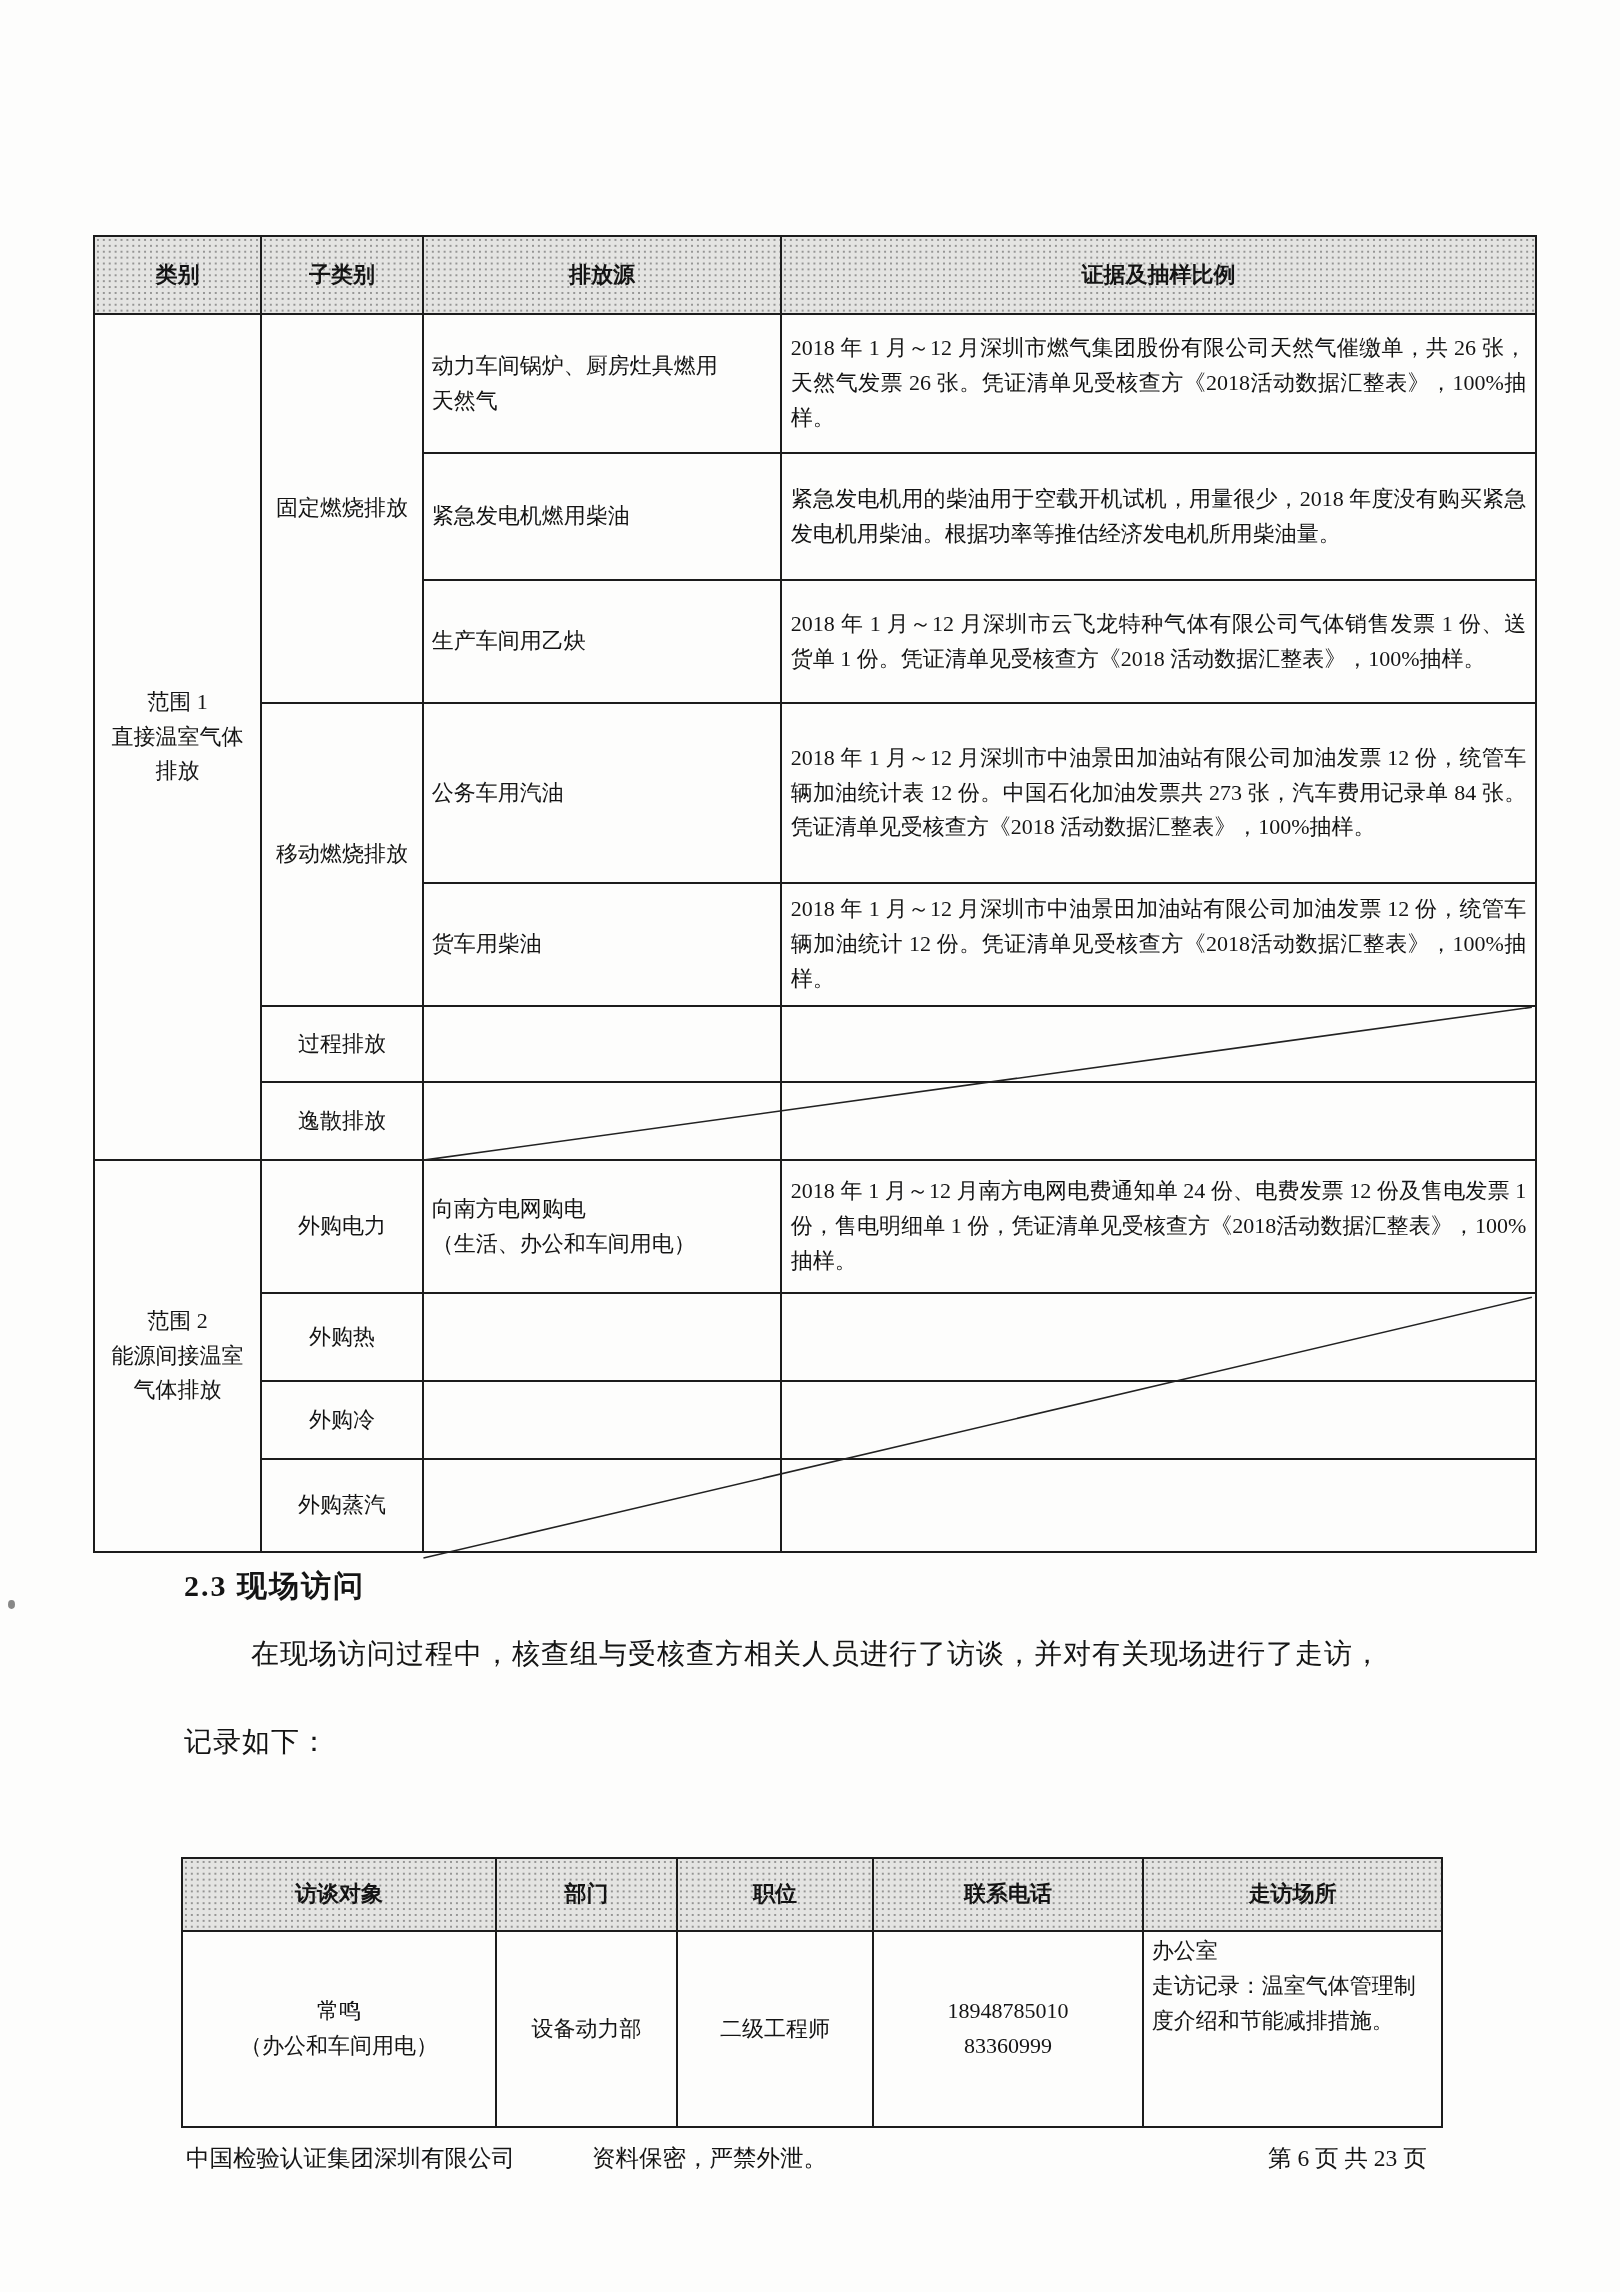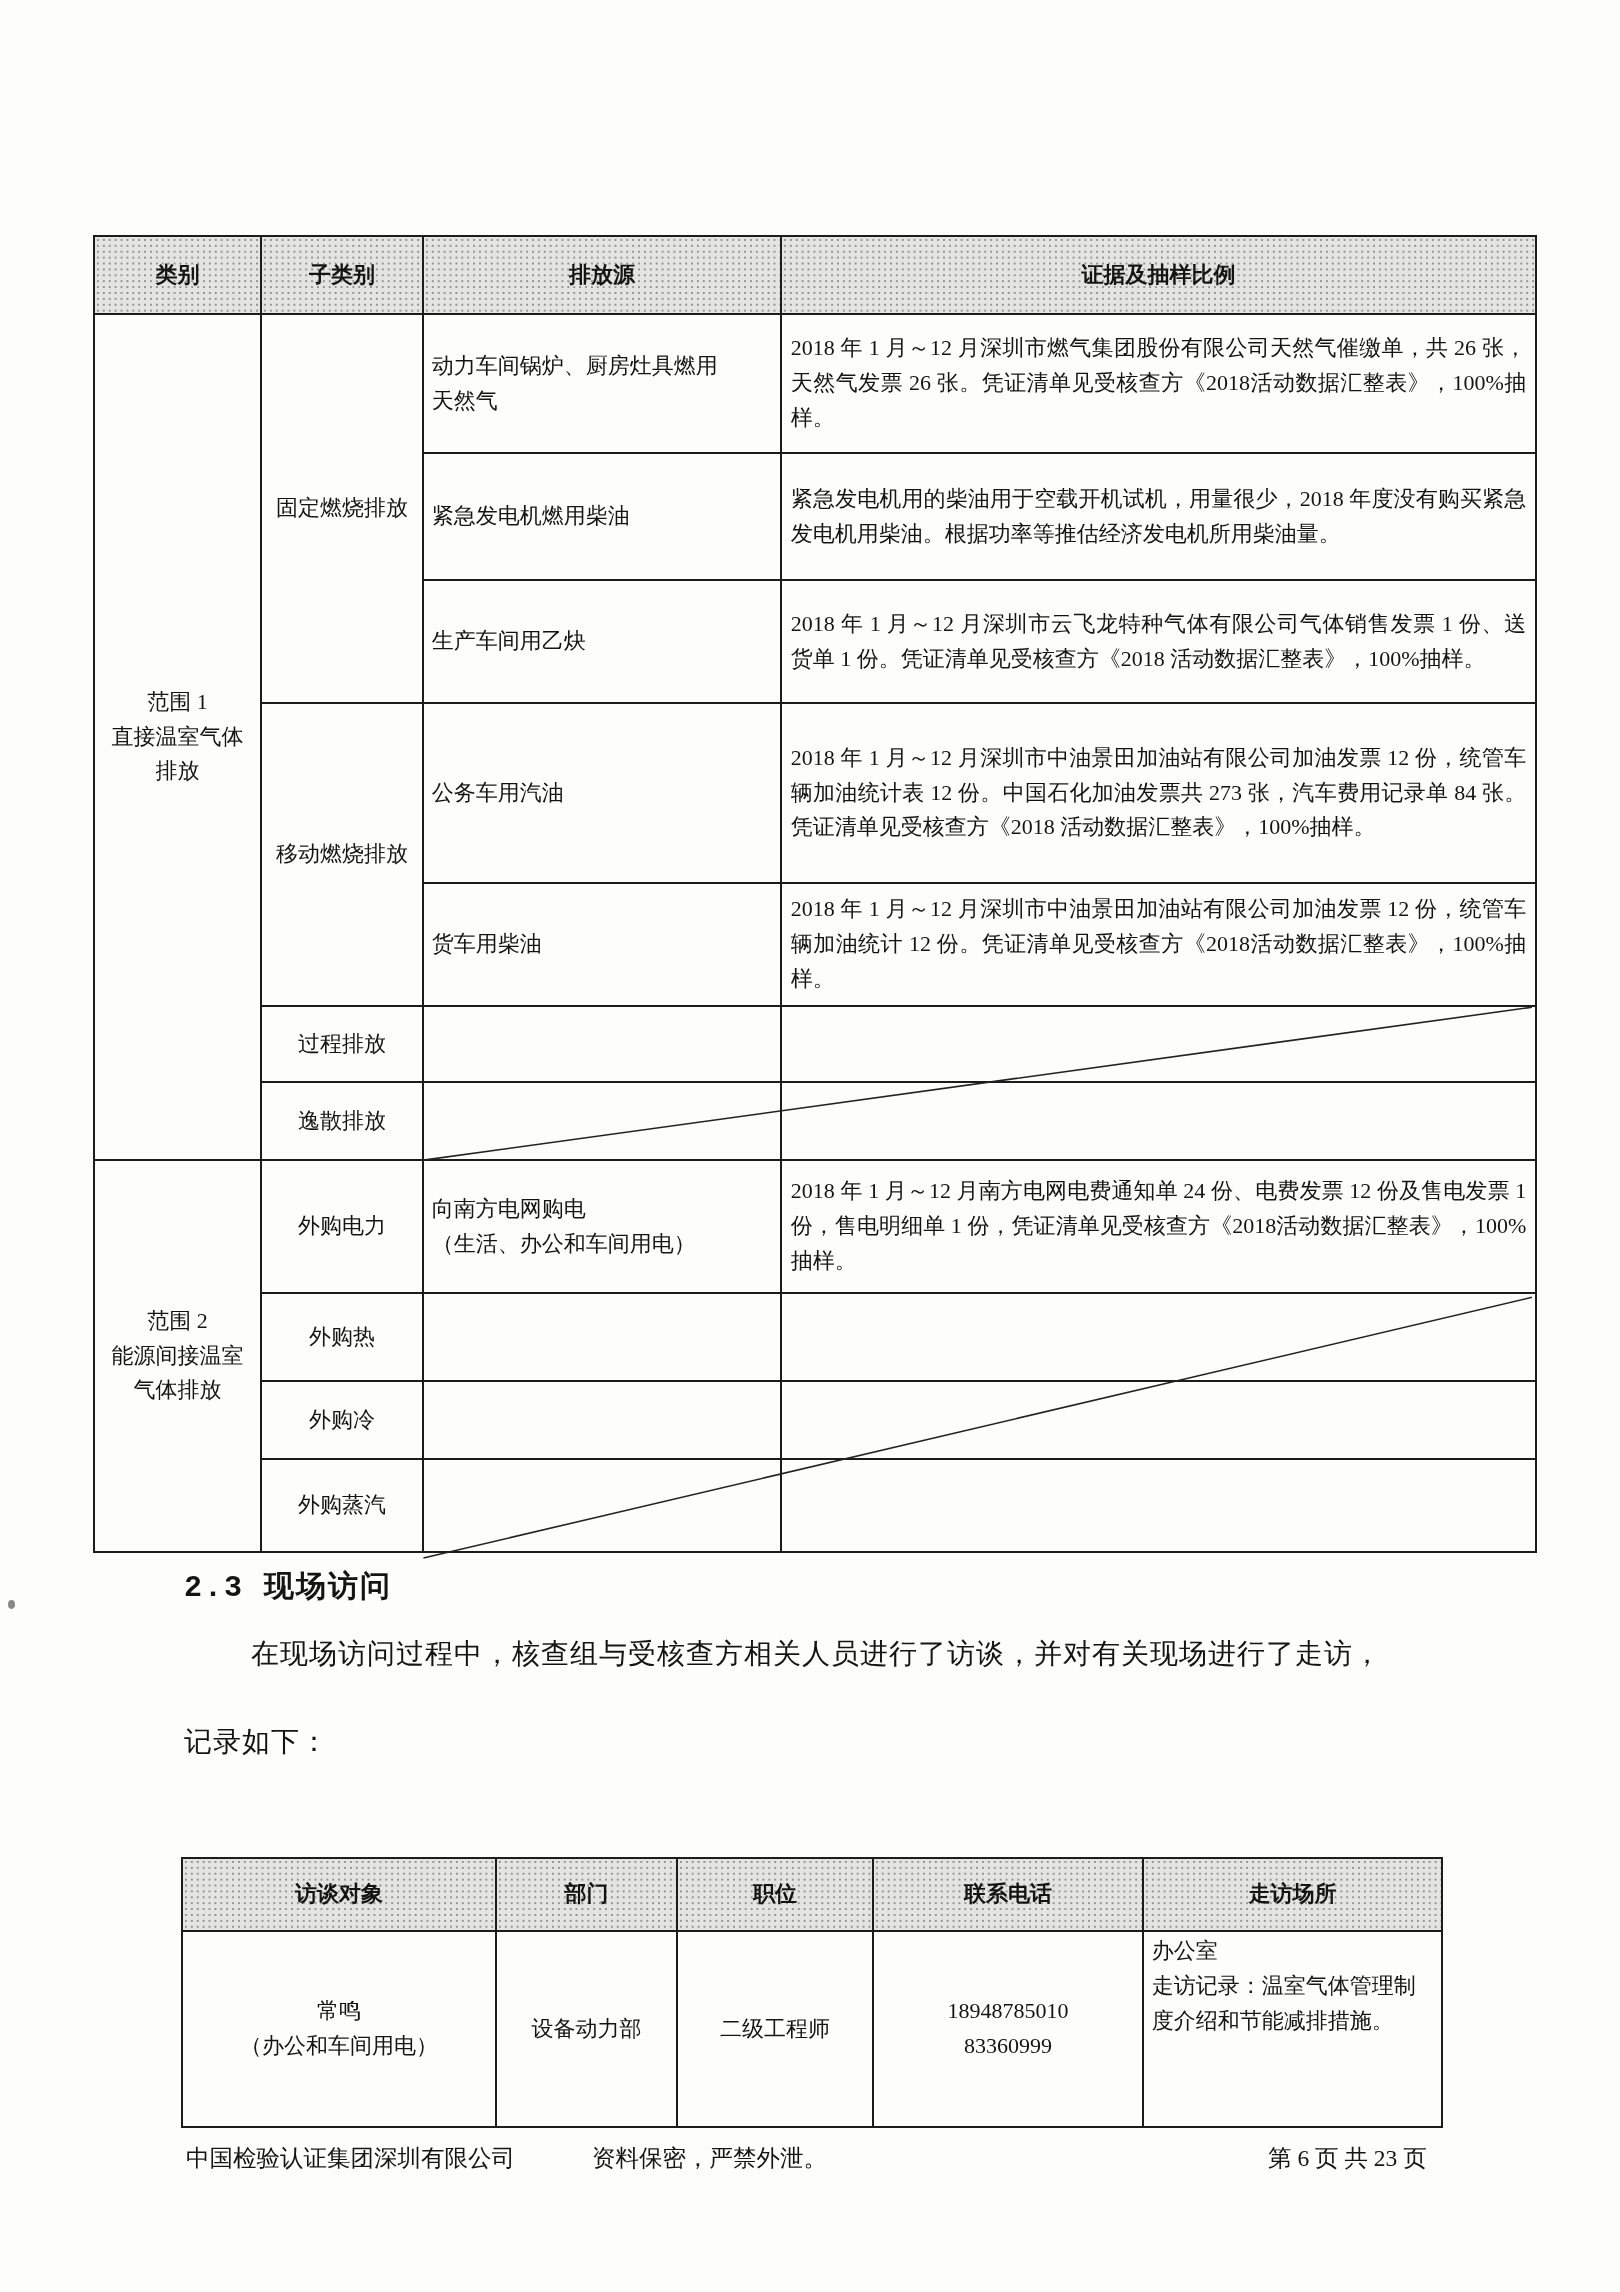--- a/index.html
+++ b/index.html
@@ -32,21 +32,21 @@
     font-weight:700;
     text-align:center;
     background-color:#e4e4e2;
     background-image:radial-gradient(circle,rgba(70,70,70,.5) 1px,rgba(0,0,0,0) 1.3px);
     background-size:5.9px 5.9px;
   }
   td.center{text-align:center;}
   td.ev{text-align:justify;padding:2.9px 8.8px;}
   td.src{text-align:left;}
   .diag-overlay{position:absolute;pointer-events:none;}
-  .sec-heading{position:absolute;font-size:30px;font-weight:600;letter-spacing:2px;font-family:Liberation Mono, monospace;}
+  .sec-heading{position:absolute;font-size:30px;font-weight:600;letter-spacing:2px;}
   .body-line{position:absolute;font-size:28px;letter-spacing:1px;}
   .footer-text{position:absolute;font-size:23.5px;}
   .speck{position:absolute;width:6.9px;height:8.8px;background:#555;border-radius:50%;opacity:.7;}
 </style>
 </head>
 <body>
 
 <div class="page">
 
 

